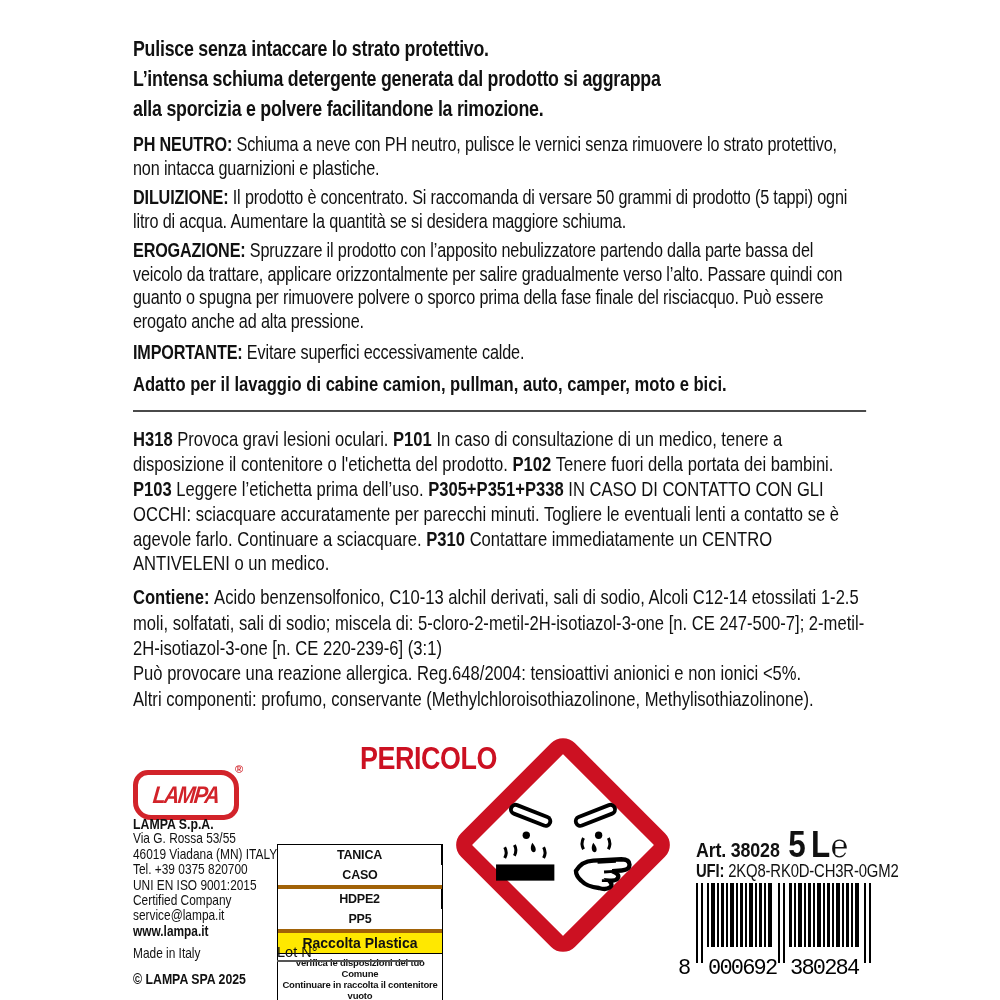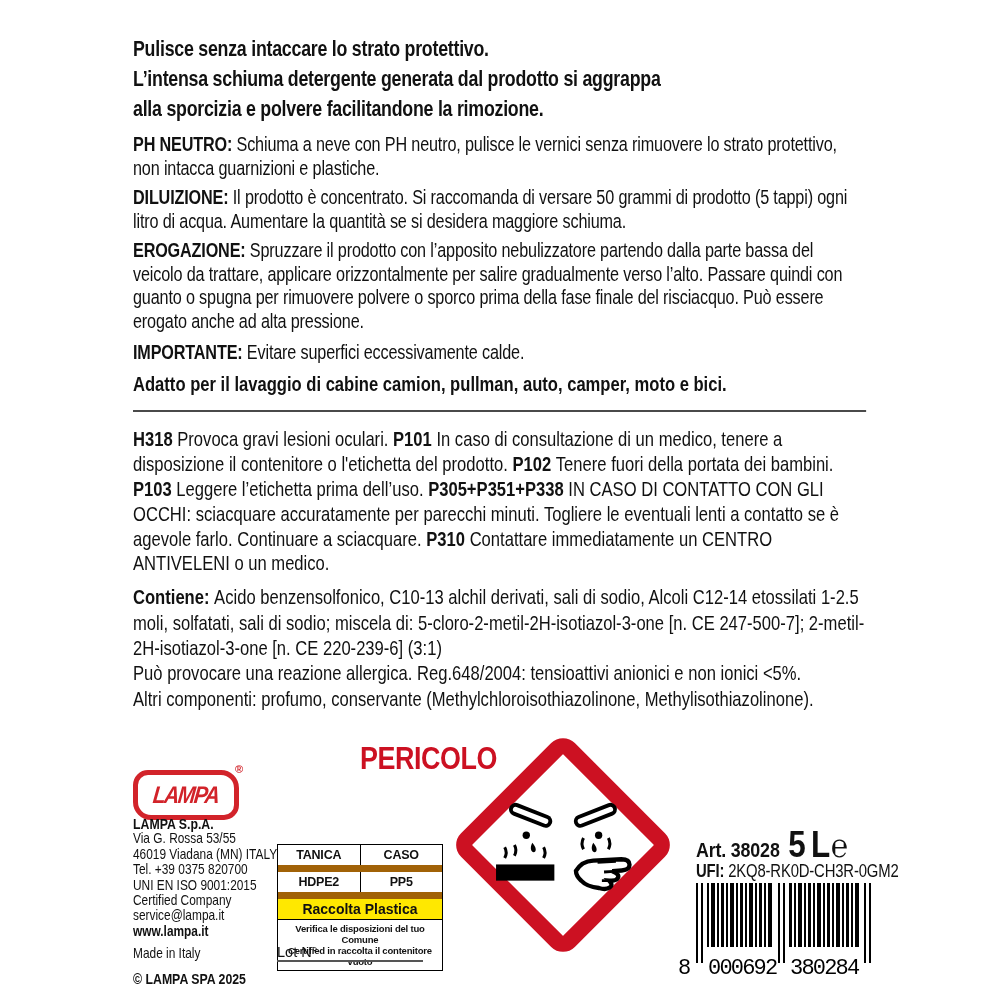--- a/index.html
+++ b/index.html
@@ -33,21 +33,21 @@
   .logo-reg{position:absolute;right:-6px;top:-4px;color:#d2232a;font-size:11px;font-weight:bold;}
 
   #company{left:133px;top:816px;width:260px;transform:scaleX(0.82);font-size:14.5px;line-height:15.4px;}
   .co-name{font-weight:bold;font-size:15px;}
   .co-web{font-weight:bold;}
   .co-made{margin-top:7px;}
   .co-copy{margin-top:9px;font-weight:bold;font-size:15px;}
 
   #recycle-table{left:277px;top:844px;width:164px;border:1.5px solid #000;background:#fff;
       text-align:center;}
-  .rt-row{display:flex;border-bottom:7px solid #a16207;}
+  .rt-row{display:flex;border-bottom:4px solid #a16207;flex-direction:column;}
   .rt-cell{flex:1;padding:3px 0;font-size:12.5px;font-weight:bold;letter-spacing:-0.2px;}
   .rt-cell.first{border-right:1px solid #000;}
   .rt-banner{background:#ffe800;font-weight:bold;font-size:14px;padding:2px 0;border-bottom:1px solid #000;}
   .rt-note{font-size:9.5px;font-weight:bold;line-height:11px;padding:3px 1px;letter-spacing:-0.2px;}
 
   #lot{left:277px;top:944px;width:146px;font-size:14.5px;border-bottom:2px solid #555;}
 
   #pericolo{left:360px;top:740px;font-size:32px;font-weight:900;color:#cc1122;
       letter-spacing:-0.5px;transform:scaleX(0.84);}
 
@@ -114,21 +114,21 @@
     <div class="rt-cell first">TANICA</div>
     <div class="rt-cell">CASO</div>
   </div>
   <div class="rt-row">
     <div class="rt-cell first">HDPE2</div>
     <div class="rt-cell">PP5</div>
   </div>
   <div class="rt-banner">Raccolta Plastica</div>
   <div class="rt-note">
     <div>Verifica le disposizioni del tuo Comune</div>
-    <div>Certified in raccolta il contenitore vuoto</div>
+    <div>Continuare in raccolta il contenitore vuoto</div>
   </div>
 </div>
 
 <div id="lot" class="abs">
   <span>Lot N°</span>
 </div>
 
 <div id="pericolo" class="abs cx">PERICOLO</div>
 
 <svg id="ghs" class="abs" viewBox="0 0 100 100">

